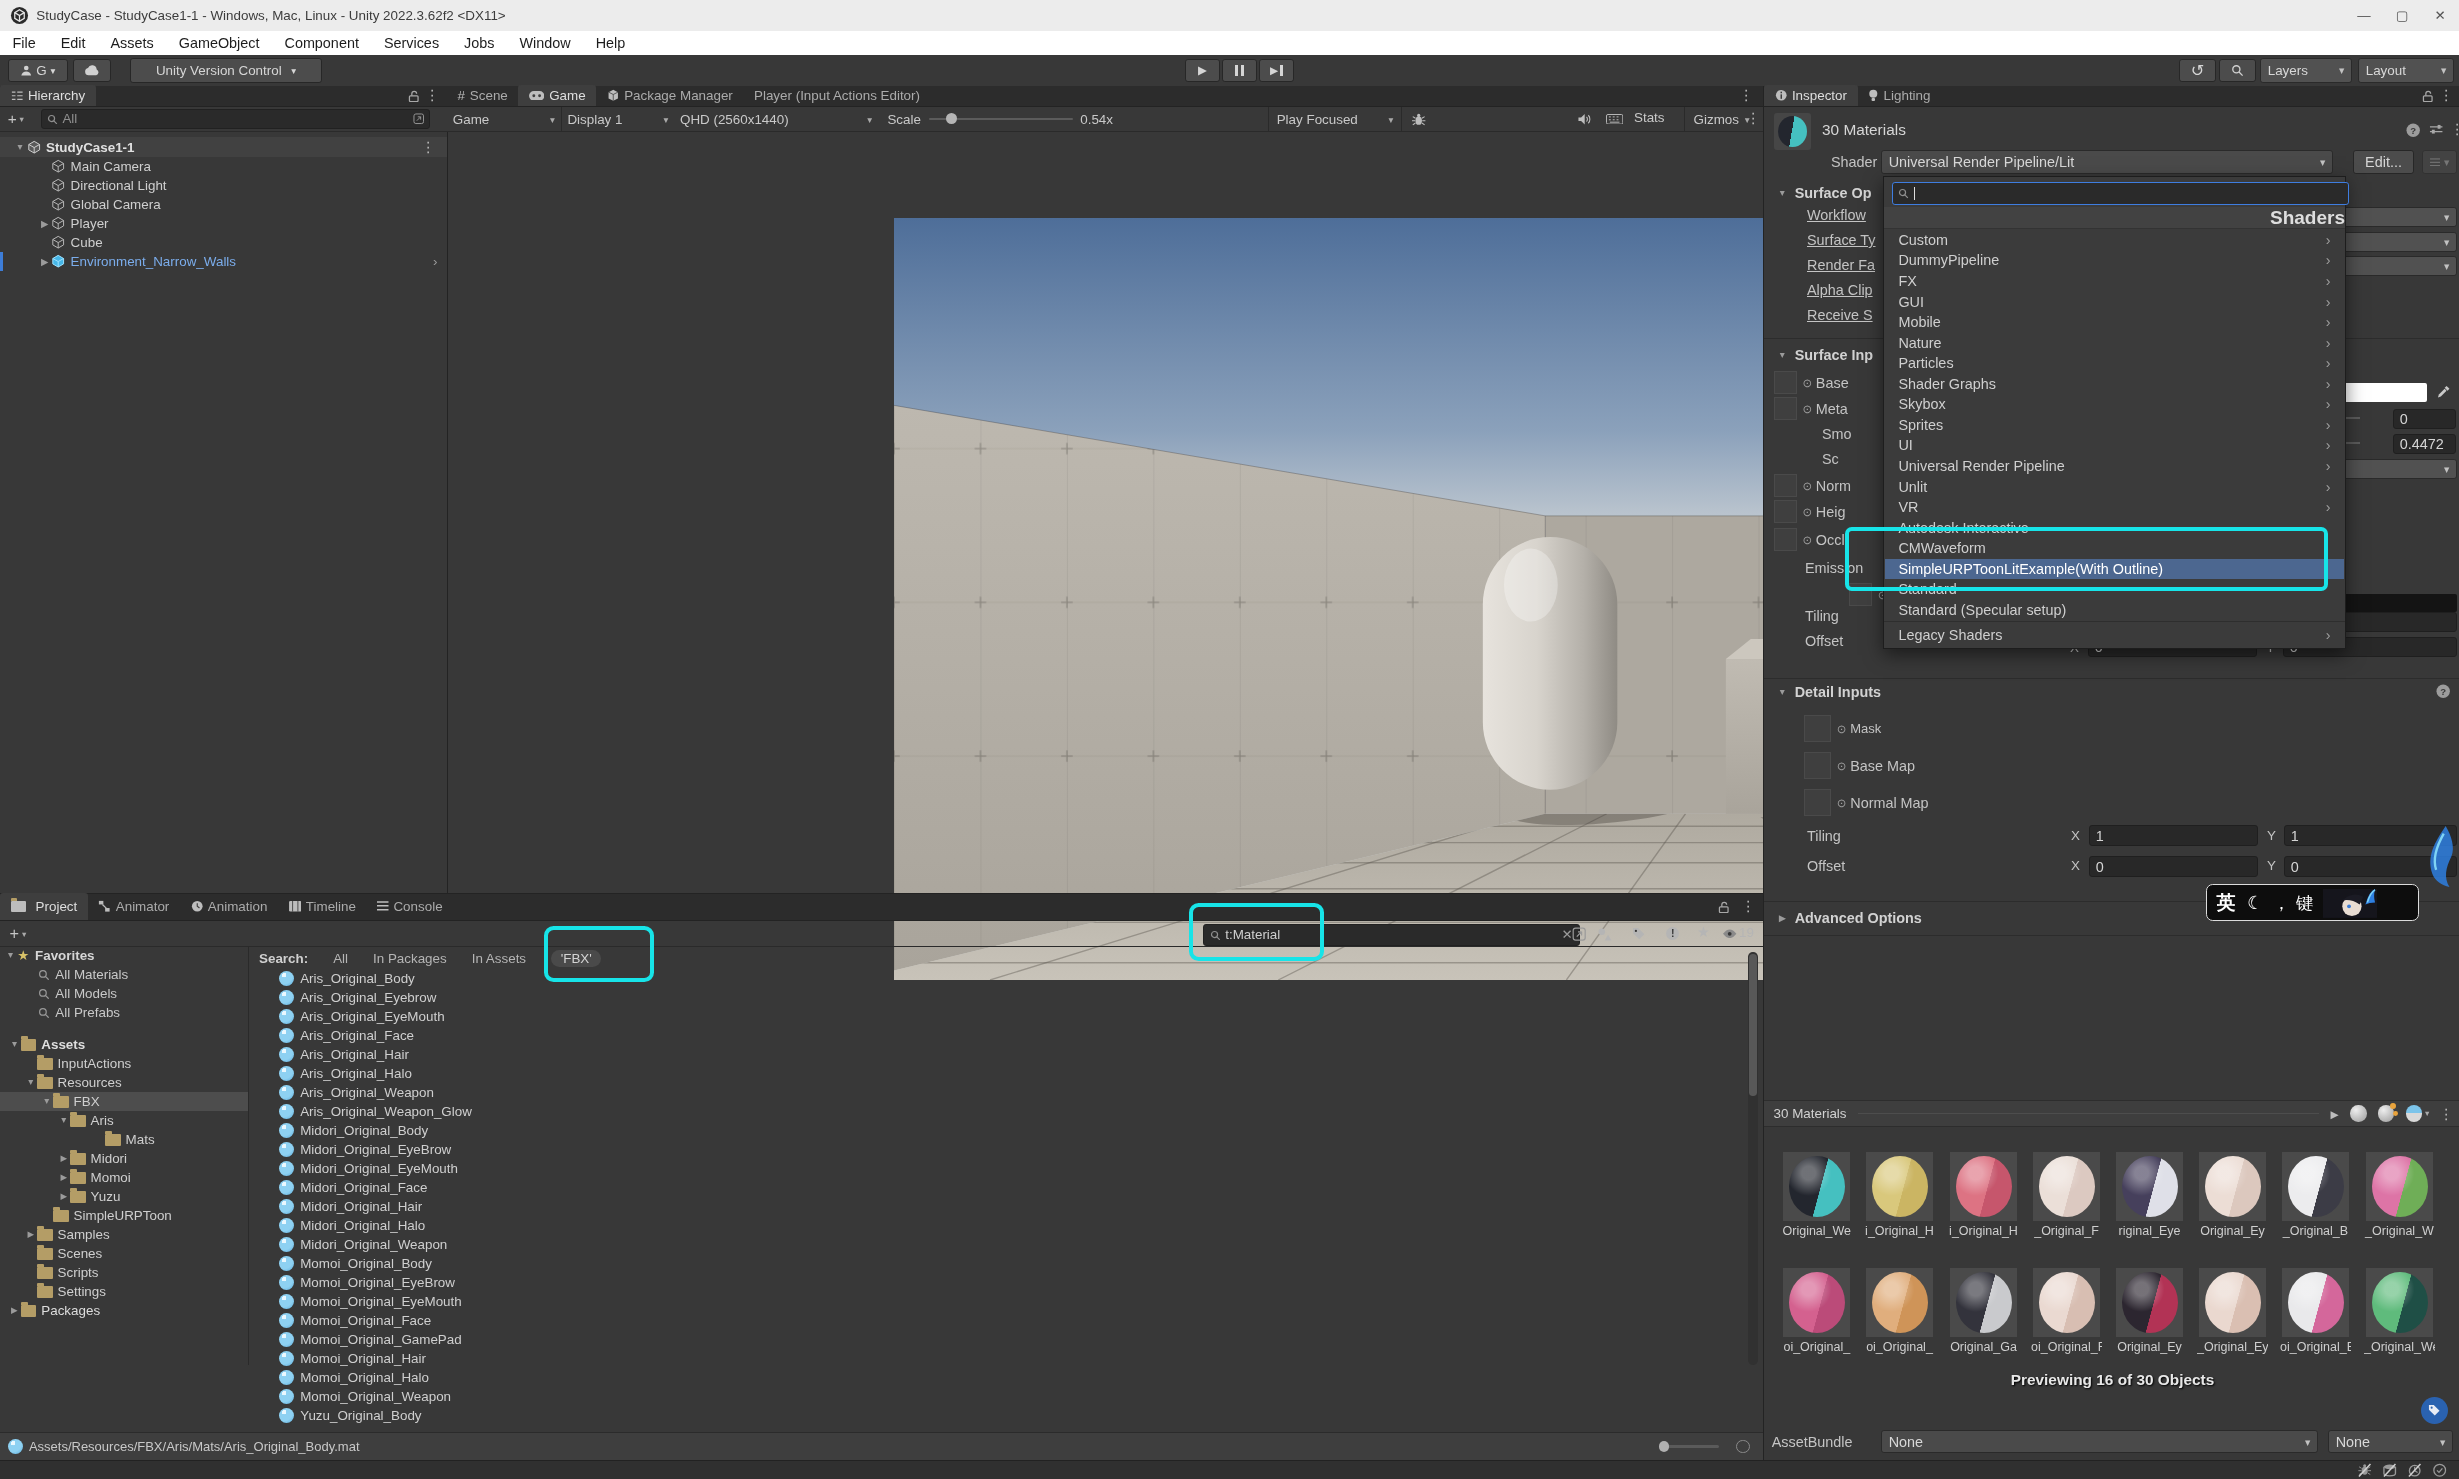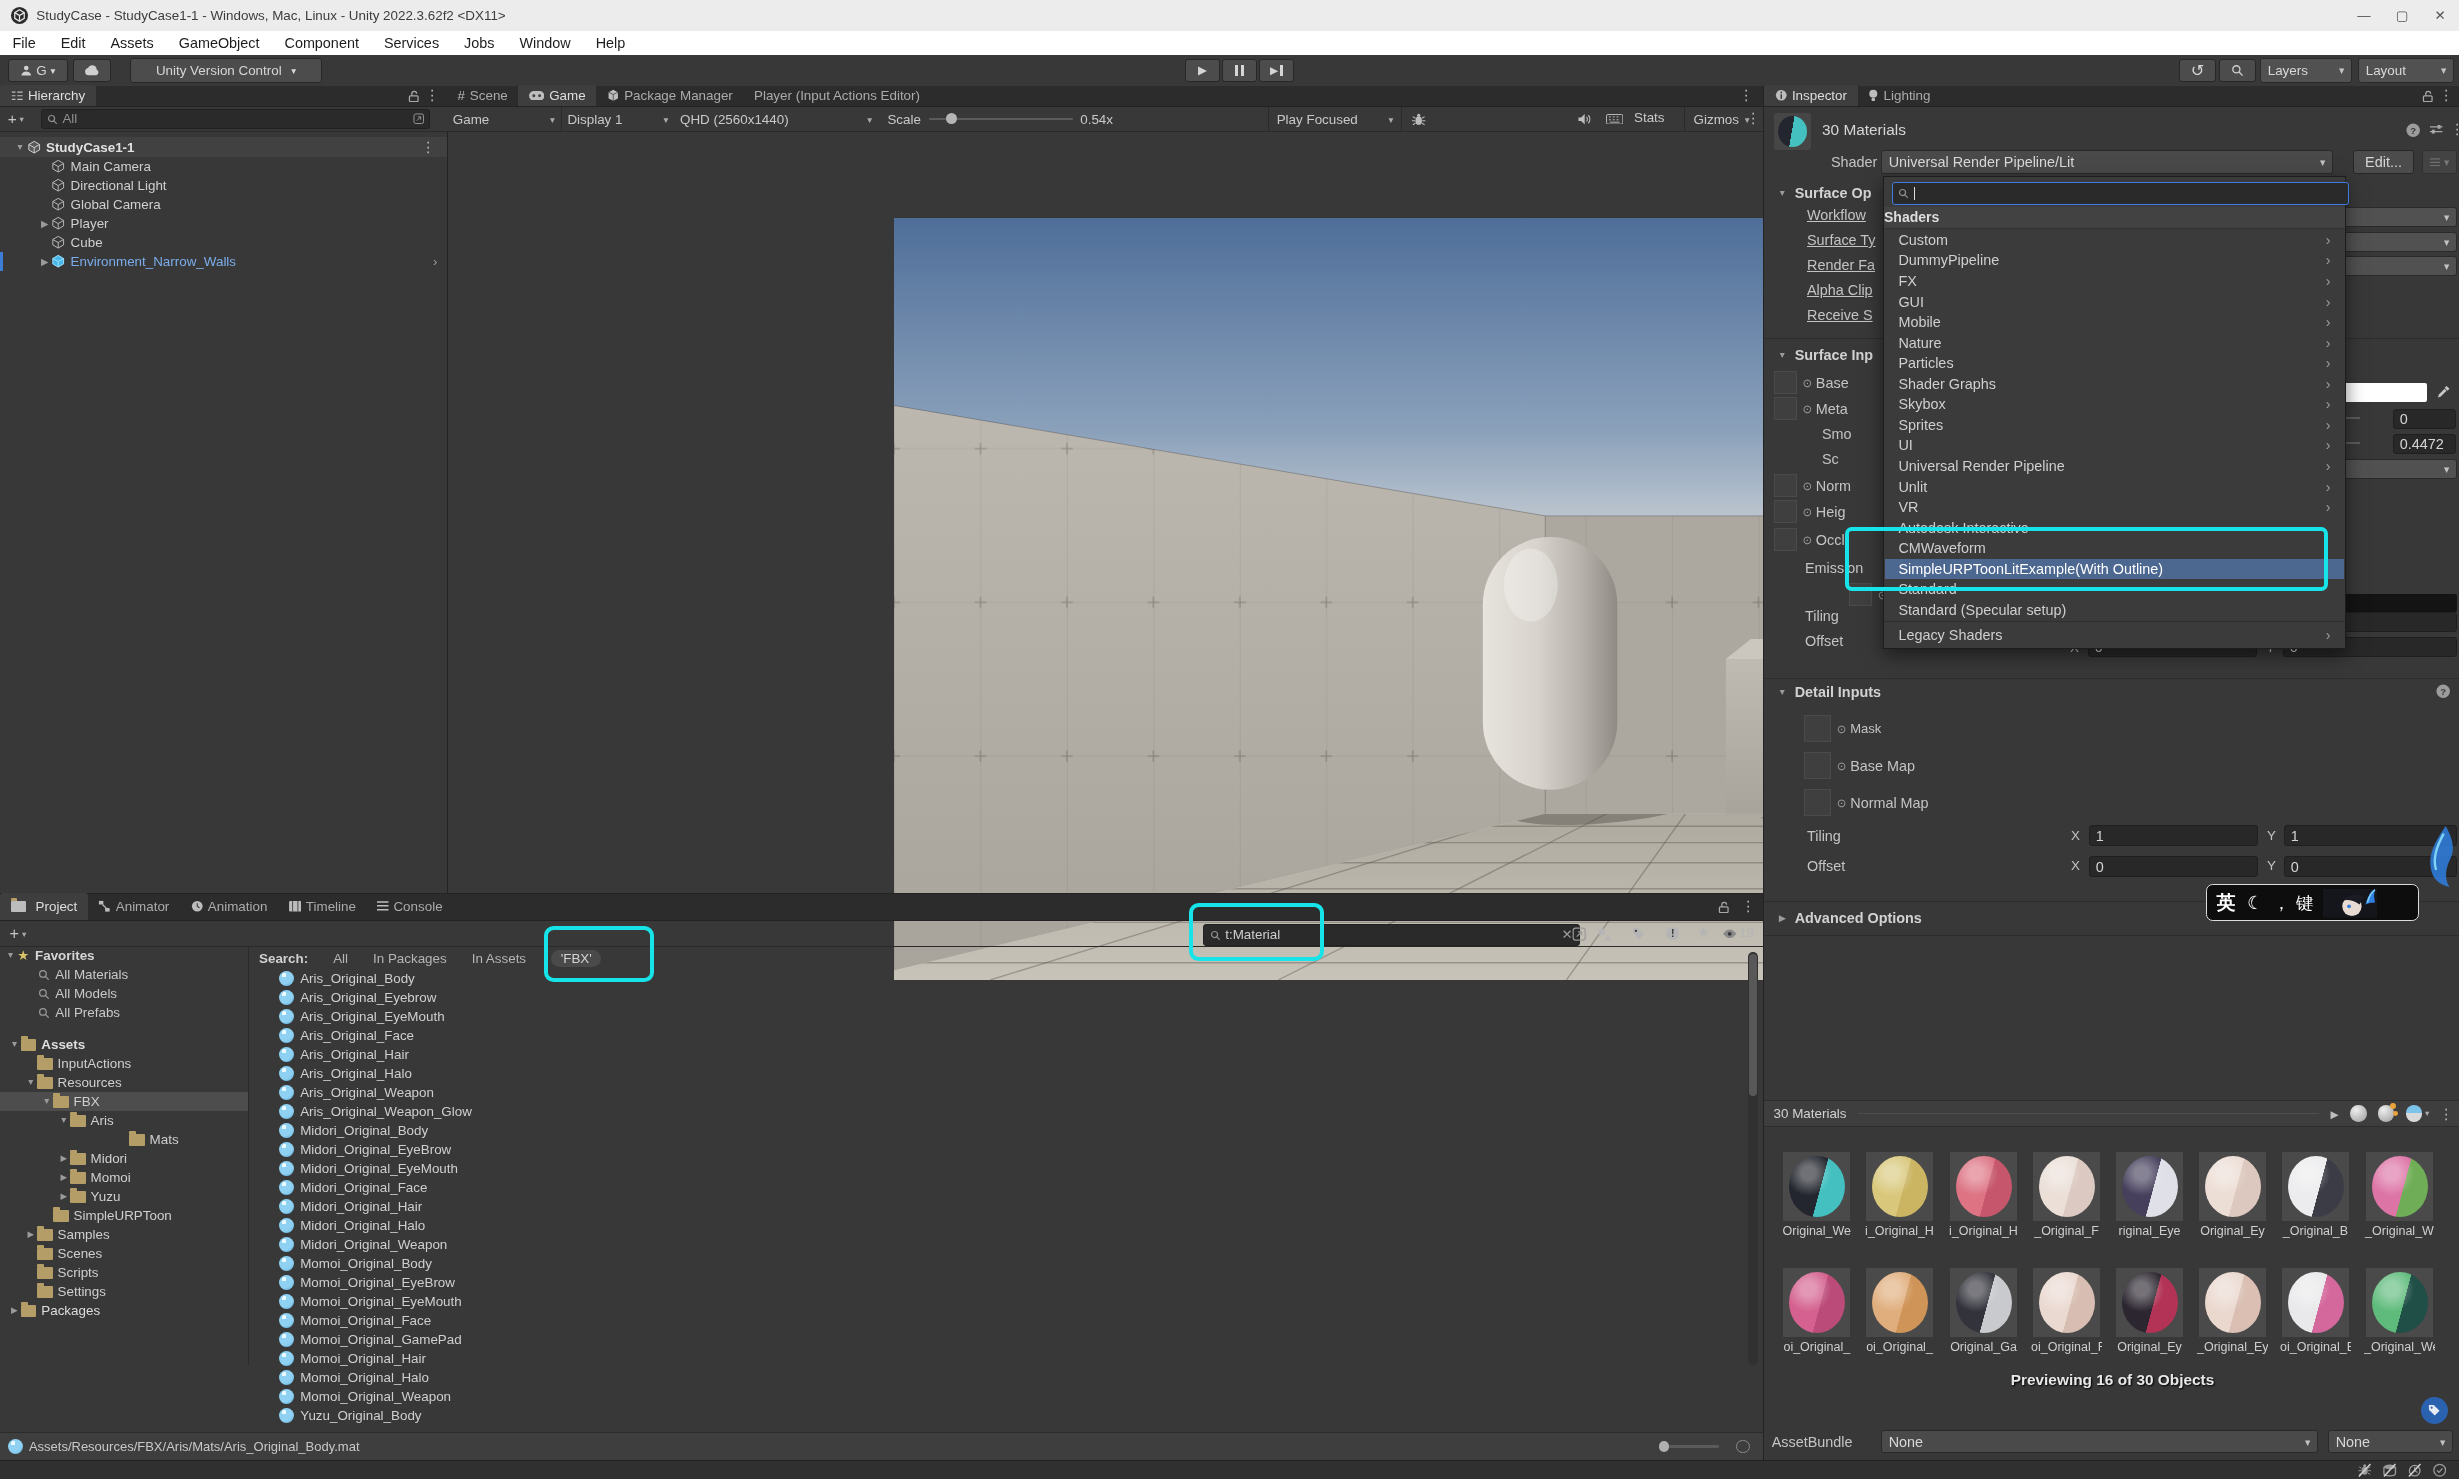--- a/index.html
+++ b/index.html
@@ -703,21 +703,21 @@
 </div>
 
 <div id="shader-dropdown" class="abs">
   <div class="field abs row-center" style="left:7.7px;top:4.8px;width:444px;height:21px;border:1.4px solid #3e7de0;padding:0 5.8px">
     <svg width="10.6" height="10.6" viewBox="0 0 14 14">
         <circle cx="6" cy="6" r="4" fill="none" stroke="#8f8f8f" stroke-width="1.6"></circle>
         <path d="M9 9l4 4" stroke="#8f8f8f" stroke-width="1.6"></path>
       </svg>
     <span style="width:1px;height:13.4px;background:#ddd;margin-left:4.8px"></span>
   </div>
-  <div class="abs" style="left:0;top:30px;width:461px;height:21px;background:#424242;border-bottom:1px solid #333;text-align:left;line-height:21px;font-weight:bold;color:#dedede;font-size:14px">Shaders</div>
+  <div class="abs" style="left:0;top:30px;width:461px;height:21px;background:#424242;border-bottom:1px solid #333;text-align:right;line-height:21px;font-weight:bold;color:#dedede;font-size:19px">Shaders</div>
   <div id="shader-items">
       <div class="sh-item" style="top:53px">
     <span>Custom</span>
         <span class="sub">›</span>
       </div>
       <div class="sh-item" style="top:73px">
     <span>DummyPipeline</span>
         <span class="sub">›</span>
       </div>
       <div class="sh-item" style="top:94px">
@@ -911,21 +911,21 @@
       <div class="treerow" style="background:#4d4d4d;padding-left:40px">
     <span class="arr" style="font-size:8.6px">▼</span>
     <span class="folder-ico"></span>
     <span style="color:#cfcfcf;">FBX</span>
       </div>
       <div class="treerow" style="padding-left:57px">
     <span class="arr" style="font-size:8.6px">▼</span>
     <span class="folder-ico"></span>
     <span style="color:#cfcfcf;">Aris</span>
       </div>
-      <div class="treerow" style="padding-left:116px">
+      <div class="treerow" style="padding-left:92px">
     <span class="arr" style="font-size:8.6px"></span>
     <span class="folder-ico"></span>
     <span style="color:#cfcfcf;">Mats</span>
       </div>
       <div class="treerow" style="padding-left:57px">
     <span class="arr" style="font-size:8.6px">▶</span>
     <span class="folder-ico"></span>
     <span style="color:#cfcfcf;">Midori</span>
       </div>
       <div class="treerow" style="padding-left:57px">

